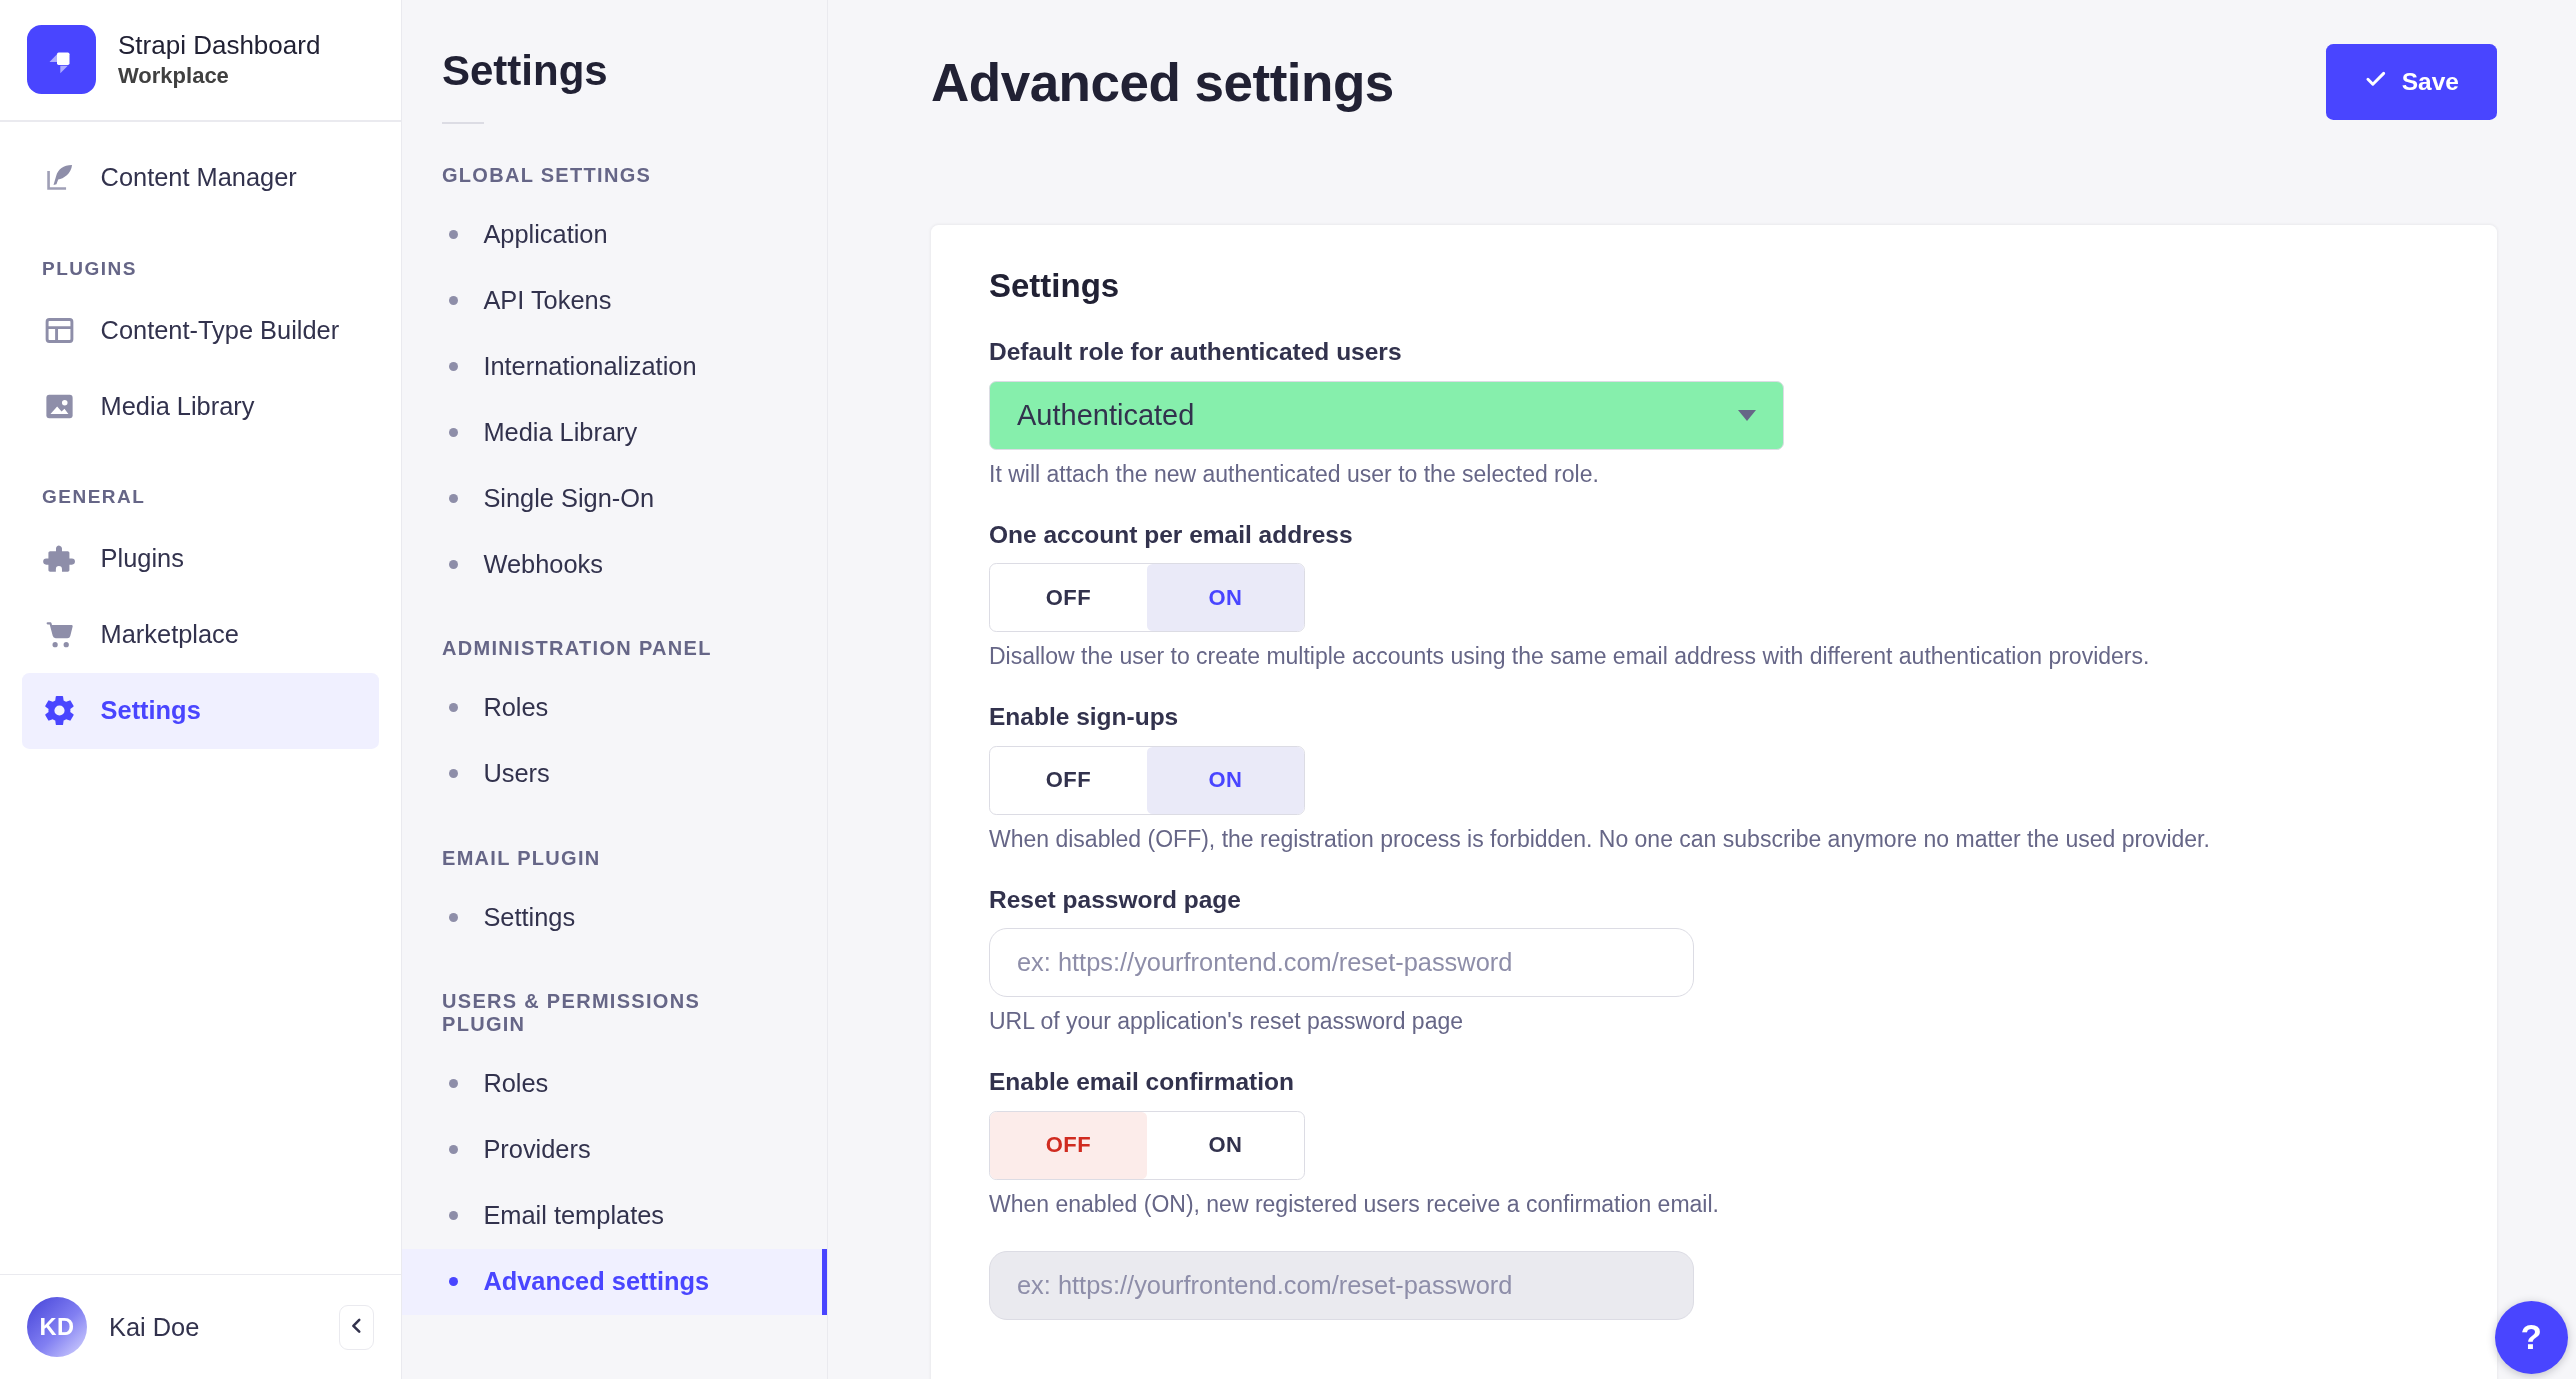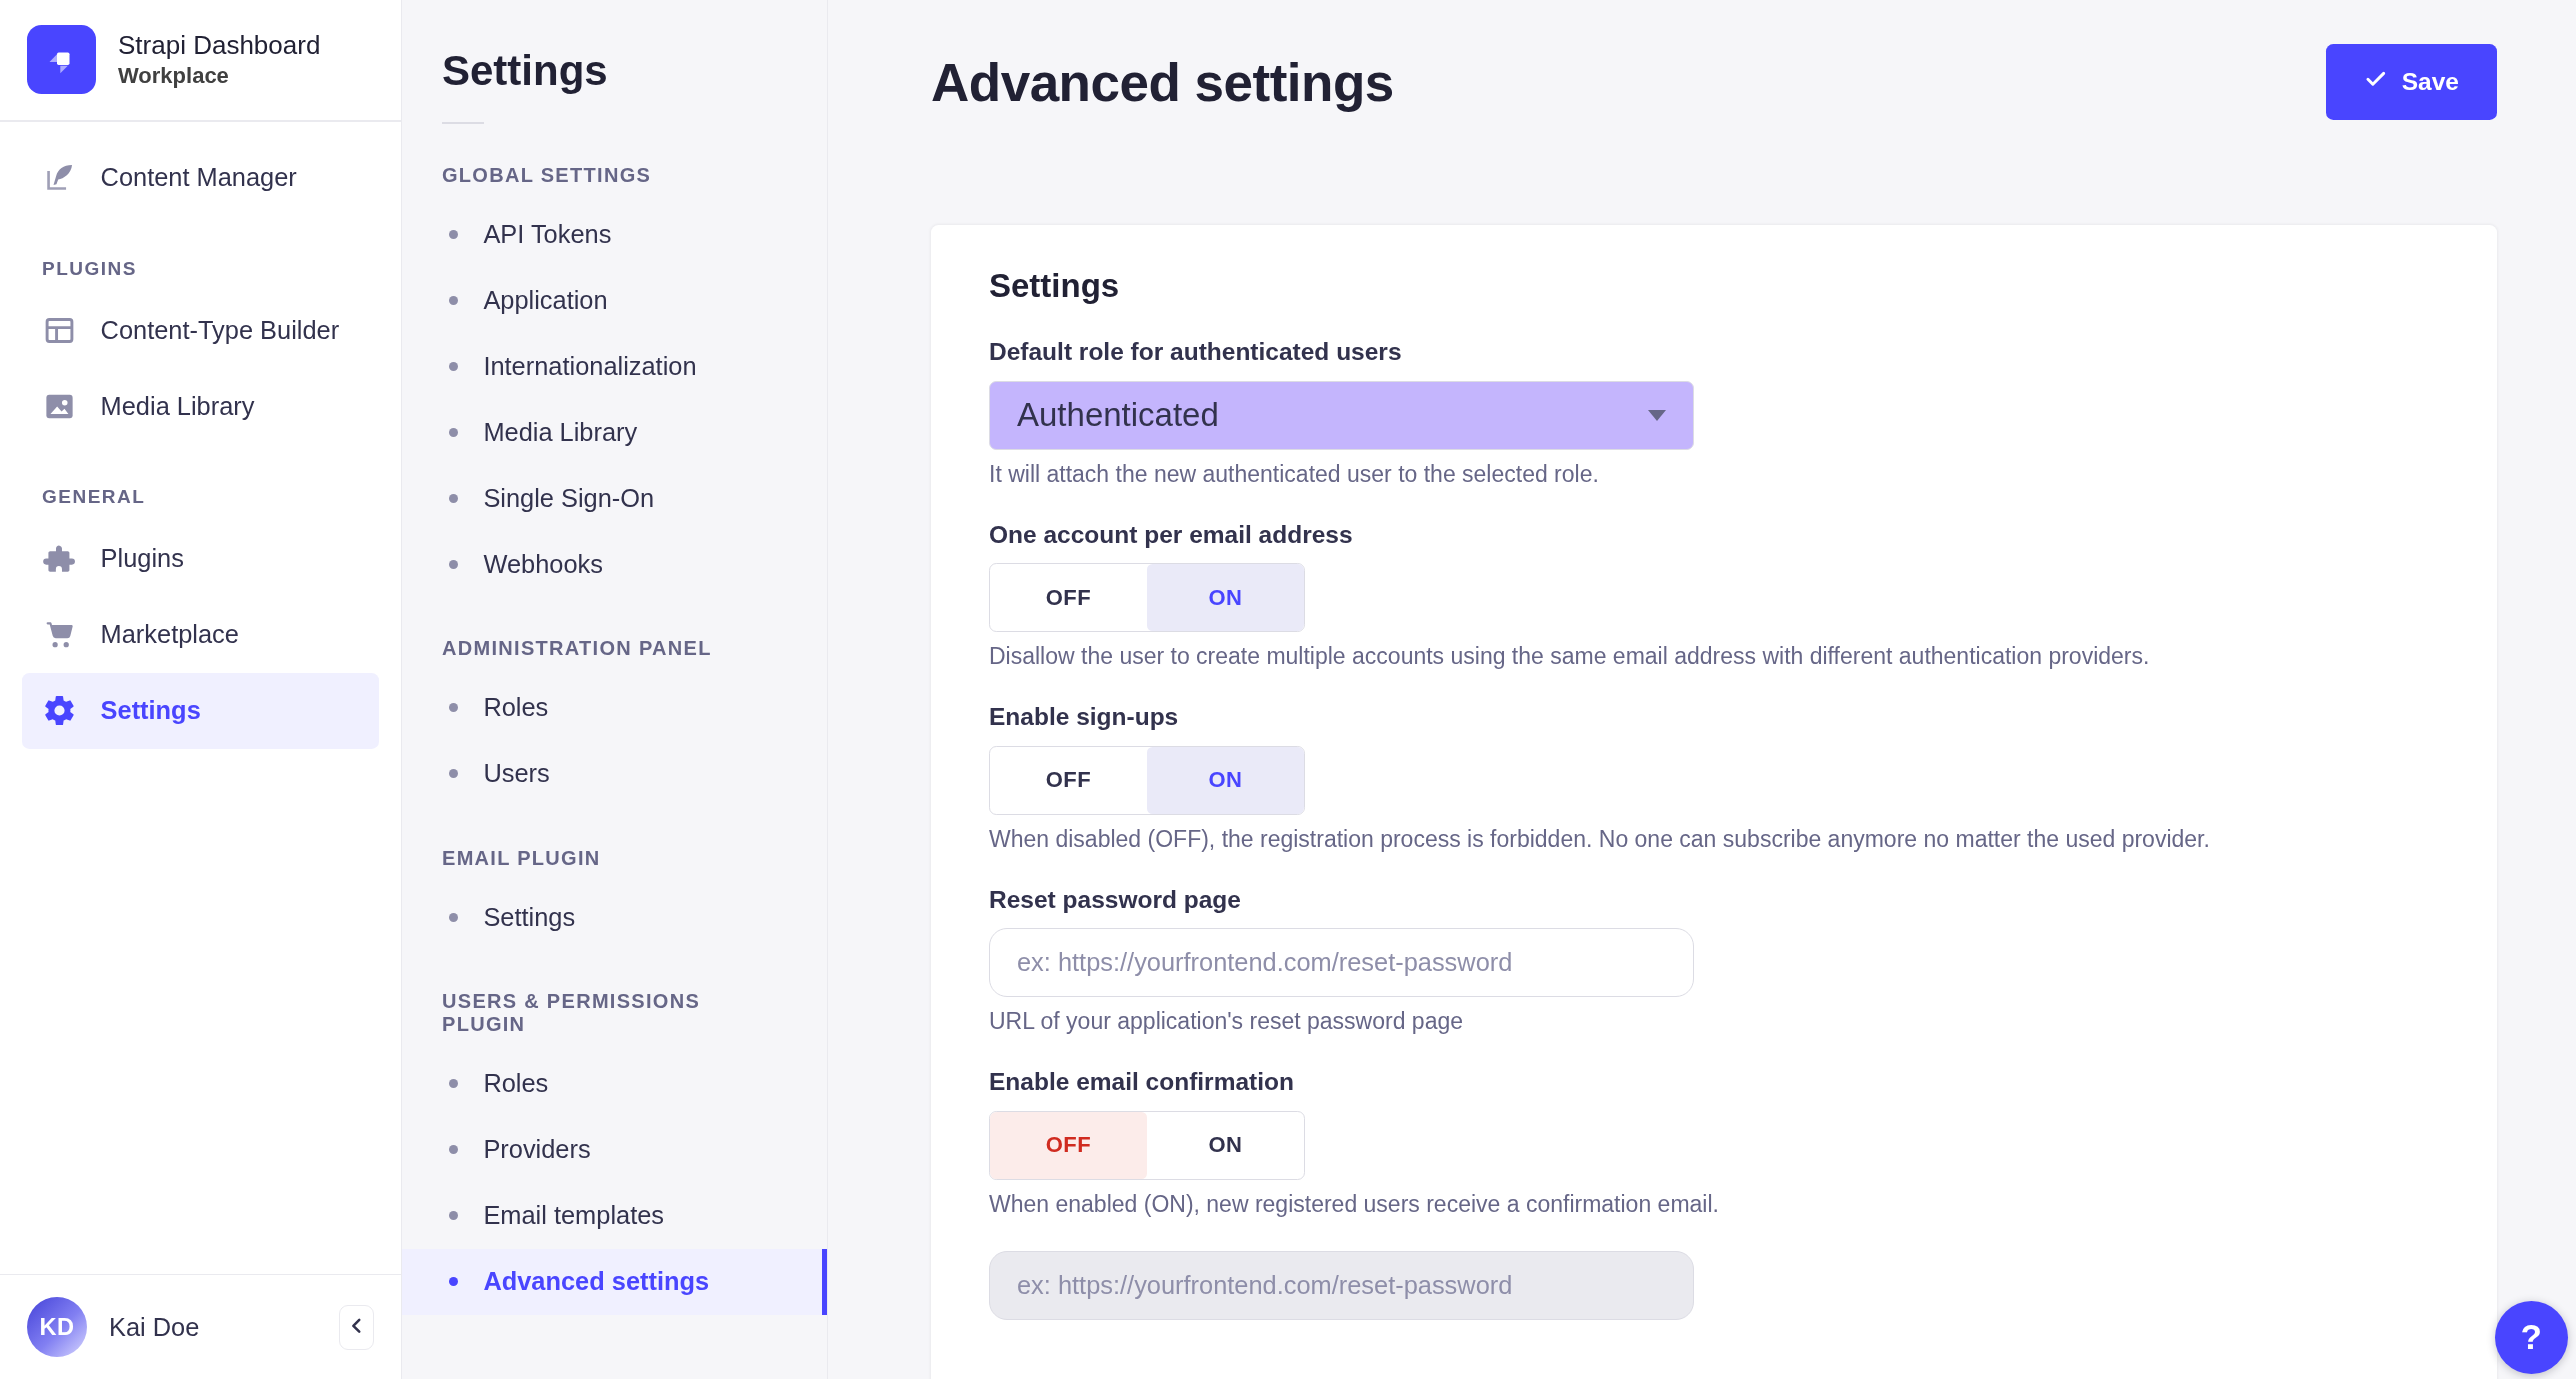--- a/index.html
+++ b/index.html
@@ -105,23 +105,23 @@
     margin-top:105px; background:#fff; border-radius:7.3px;
     box-shadow:0 0.9px 3.6px rgba(33,33,52,0.1);
     padding:42px 58px 58px; min-height:1272px;
   }
   .card-title { font-size:33px; font-weight:700; color:#212134; }
   .field { margin-top:33px; }
   .field-label { font-size:24.5px; font-weight:600; color:#32324d; margin-bottom:14.5px; }
   .field-hint { font-size:23px; color:#666687; margin-top:11px; }
 
   .select-box {
-    width:705px; height:69px; border:1.8px solid #dcdce4; border-radius:7.3px;
-    background:#c4b5fd; display:flex; align-items:center; justify-content:space-between;
-    padding:0 27px; font-size:33px; color:#32324d; cursor:pointer;
+    width:795px; height:69px; border:1.8px solid #dcdce4; border-radius:7.3px;
+    background:#86efac; display:flex; align-items:center; justify-content:space-between;
+    padding:0 27px; font-size:29px; color:#32324d; cursor:pointer;
   }
   .caret-down {
     width:0; height:0; border-left:9px solid transparent; border-right:9px solid transparent;
     border-top:11px solid #666687;
   }
 
   .text-input {
     width:705px; height:69px; border:1.8px solid #dcdce4; border-radius:18px;
     background:#fff; padding:0 27px; font-size:25.4px; color:#32324d;
     font-family:inherit; outline:none;
@@ -243,25 +243,25 @@
 </aside>
 
 <nav class="subnav">
   <h2 class="subnav-title">Settings</h2>
   <div class="subnav-divider"></div>
 
   <div class="subnav-section">
     <div class="subnav-section-label">GLOBAL SETTINGS</div>
     <div class="subnav-item">
         <span class="bullet"></span>
+        <span>Application</span>
+      </div>
+    <div class="subnav-item">
+        <span class="bullet"></span>
         <span>API Tokens</span>
-      </div>
-    <div class="subnav-item">
-        <span class="bullet"></span>
-        <span>Application</span>
       </div>
     <div class="subnav-item">
         <span class="bullet"></span>
         <span>Internationalization</span>
       </div>
     <div class="subnav-item">
         <span class="bullet"></span>
         <span>Media Library</span>
       </div>
     <div class="subnav-item">

